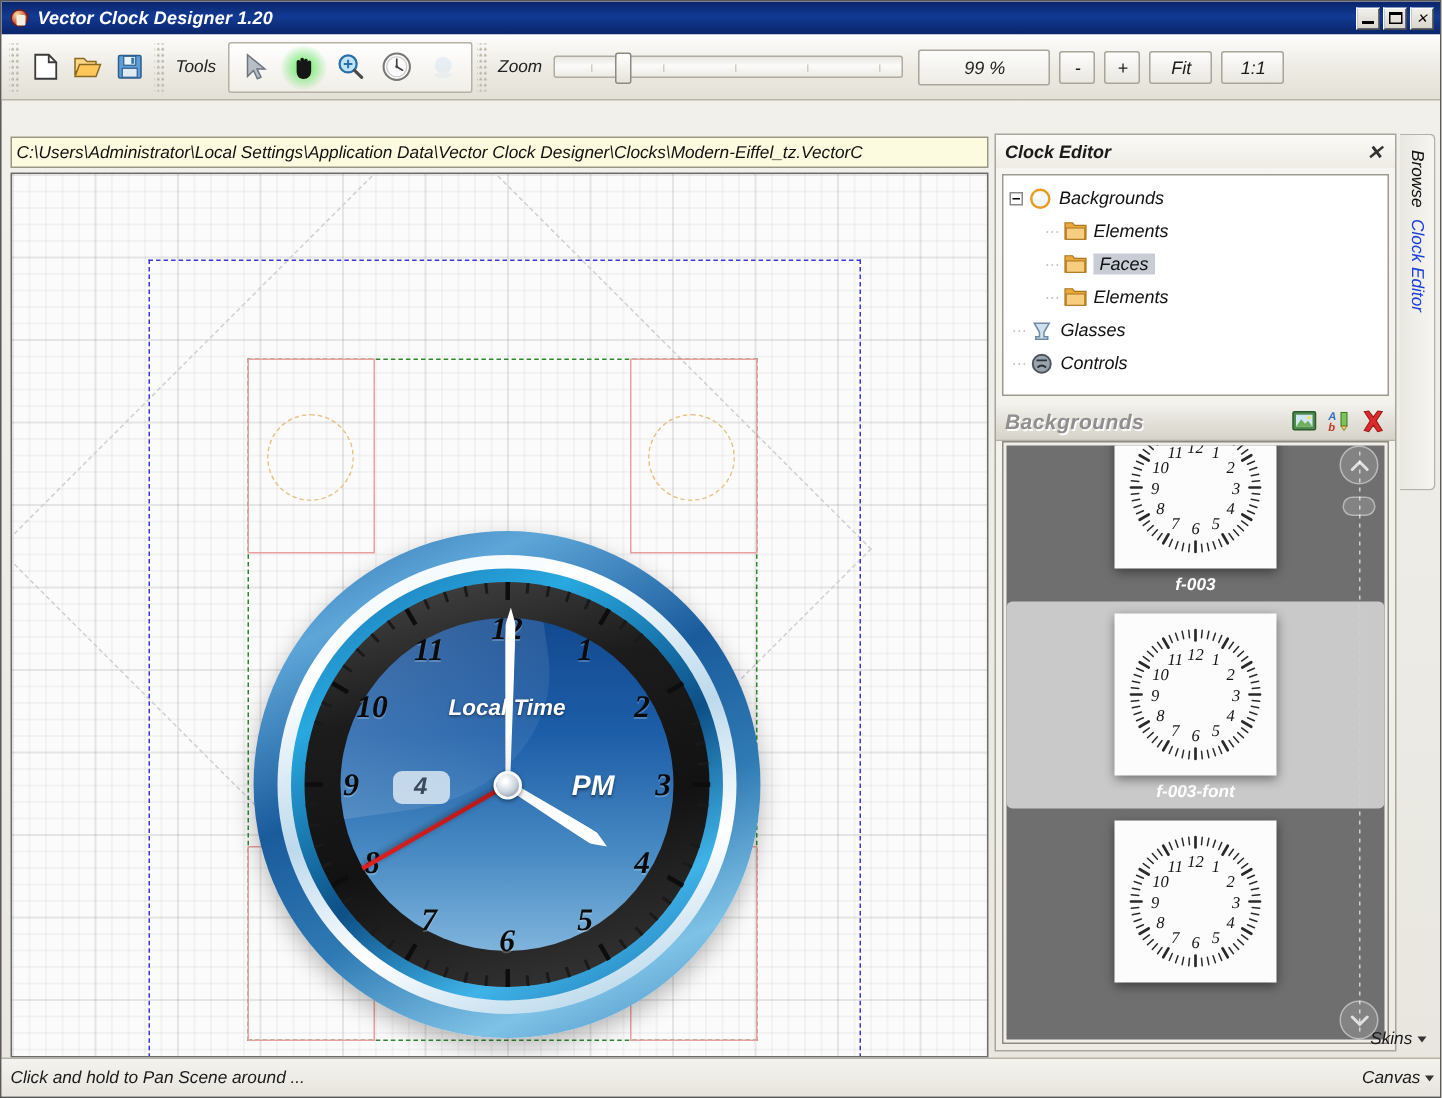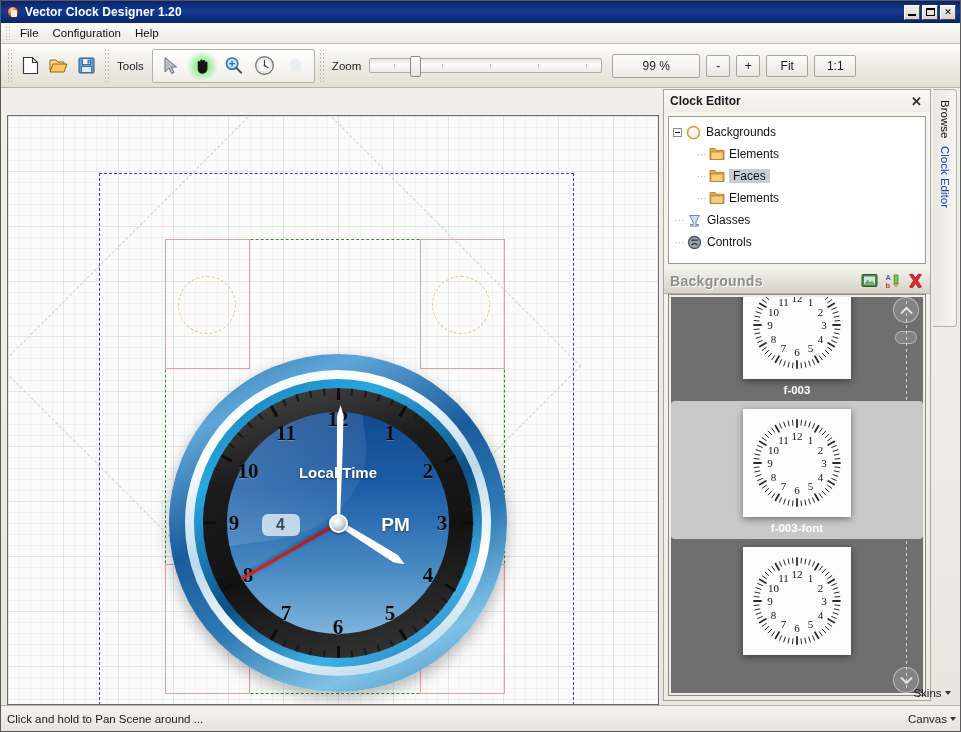--- a/index.html
+++ b/index.html
@@ -11,20 +11,21 @@
     font-family: "Liberation Sans", sans-serif;
     font-size: 11px;
     background: #d4d0c8;
   }
   #app {
     position: relative;
     width: 961px; height: 732px;
     background: linear-gradient(#f2f1ec, #e8e6df);
     border: 1px solid #5a5a5a;
     overflow: hidden;
+    font-style: italic;
   }
 
   
   .titlebar {
     height: 22px;
     background: linear-gradient(180deg, #0a246a 0%, #123a94 45%, #0a246a 100%);
     display: flex; align-items: center;
     padding: 0 2px 0 4px;
     color: #fff;
   }
@@ -486,26 +487,20 @@
         </div>
       <div class="win-btn">
           <div class="max-box"></div>
         </div>
       <div class="win-btn">
           <span>✕</span>
         </div>
     </div>
   </div>
 
-  <div class="menubar">
-    <div class="grip"></div>
-    <div class="menu-item">File</div>
-    <div class="menu-item">Configuration</div>
-    <div class="menu-item">Help</div>
-  </div>
 
   <div class="toolbar">
     <div class="tb-sep-grip"></div>
     <div class="tb-group">
       <div class="tb-btn">
         <svg width="17" height="19" viewBox="0 0 17 19">
           <path d="M1.5 1.5h9l5 5v11h-14z" fill="#fff" stroke="#3a3a3a" stroke-width="1.2"></path>
           <path d="M10.5 1.5v5h5" fill="none" stroke="#3a3a3a" stroke-width="1.2"></path>
         </svg>
       </div>
@@ -569,20 +564,21 @@
       <div class="tick" style="left:216px"></div>
       <div class="thumb" id="zoom-thumb" style="left: 39.96px;"></div>
     </div>
     <div class="zoom-value">99 %</div>
     <div class="sm-btn">-</div>
     <div class="sm-btn">+</div>
     <div class="sm-btn wide">Fit</div>
     <div class="sm-btn wide">1:1</div>
   </div>
 
+  <div class="pathbar">C:\Users\Administrator\Local Settings\Application Data\Vector Clock Designer\Clocks\Modern-Eiffel_tz.VectorC</div>
 
   <div class="canvas-wrap">
     <div class="canvas-grid"></div>
 
     <div class="guide guide-diamond"></div>
     <div class="guide guide-blue"></div>
     <div class="guide guide-green"></div>
     <div class="guide guide-red1"></div>
     <div class="guide guide-red2"></div>
     <div class="guide guide-red3"></div>

